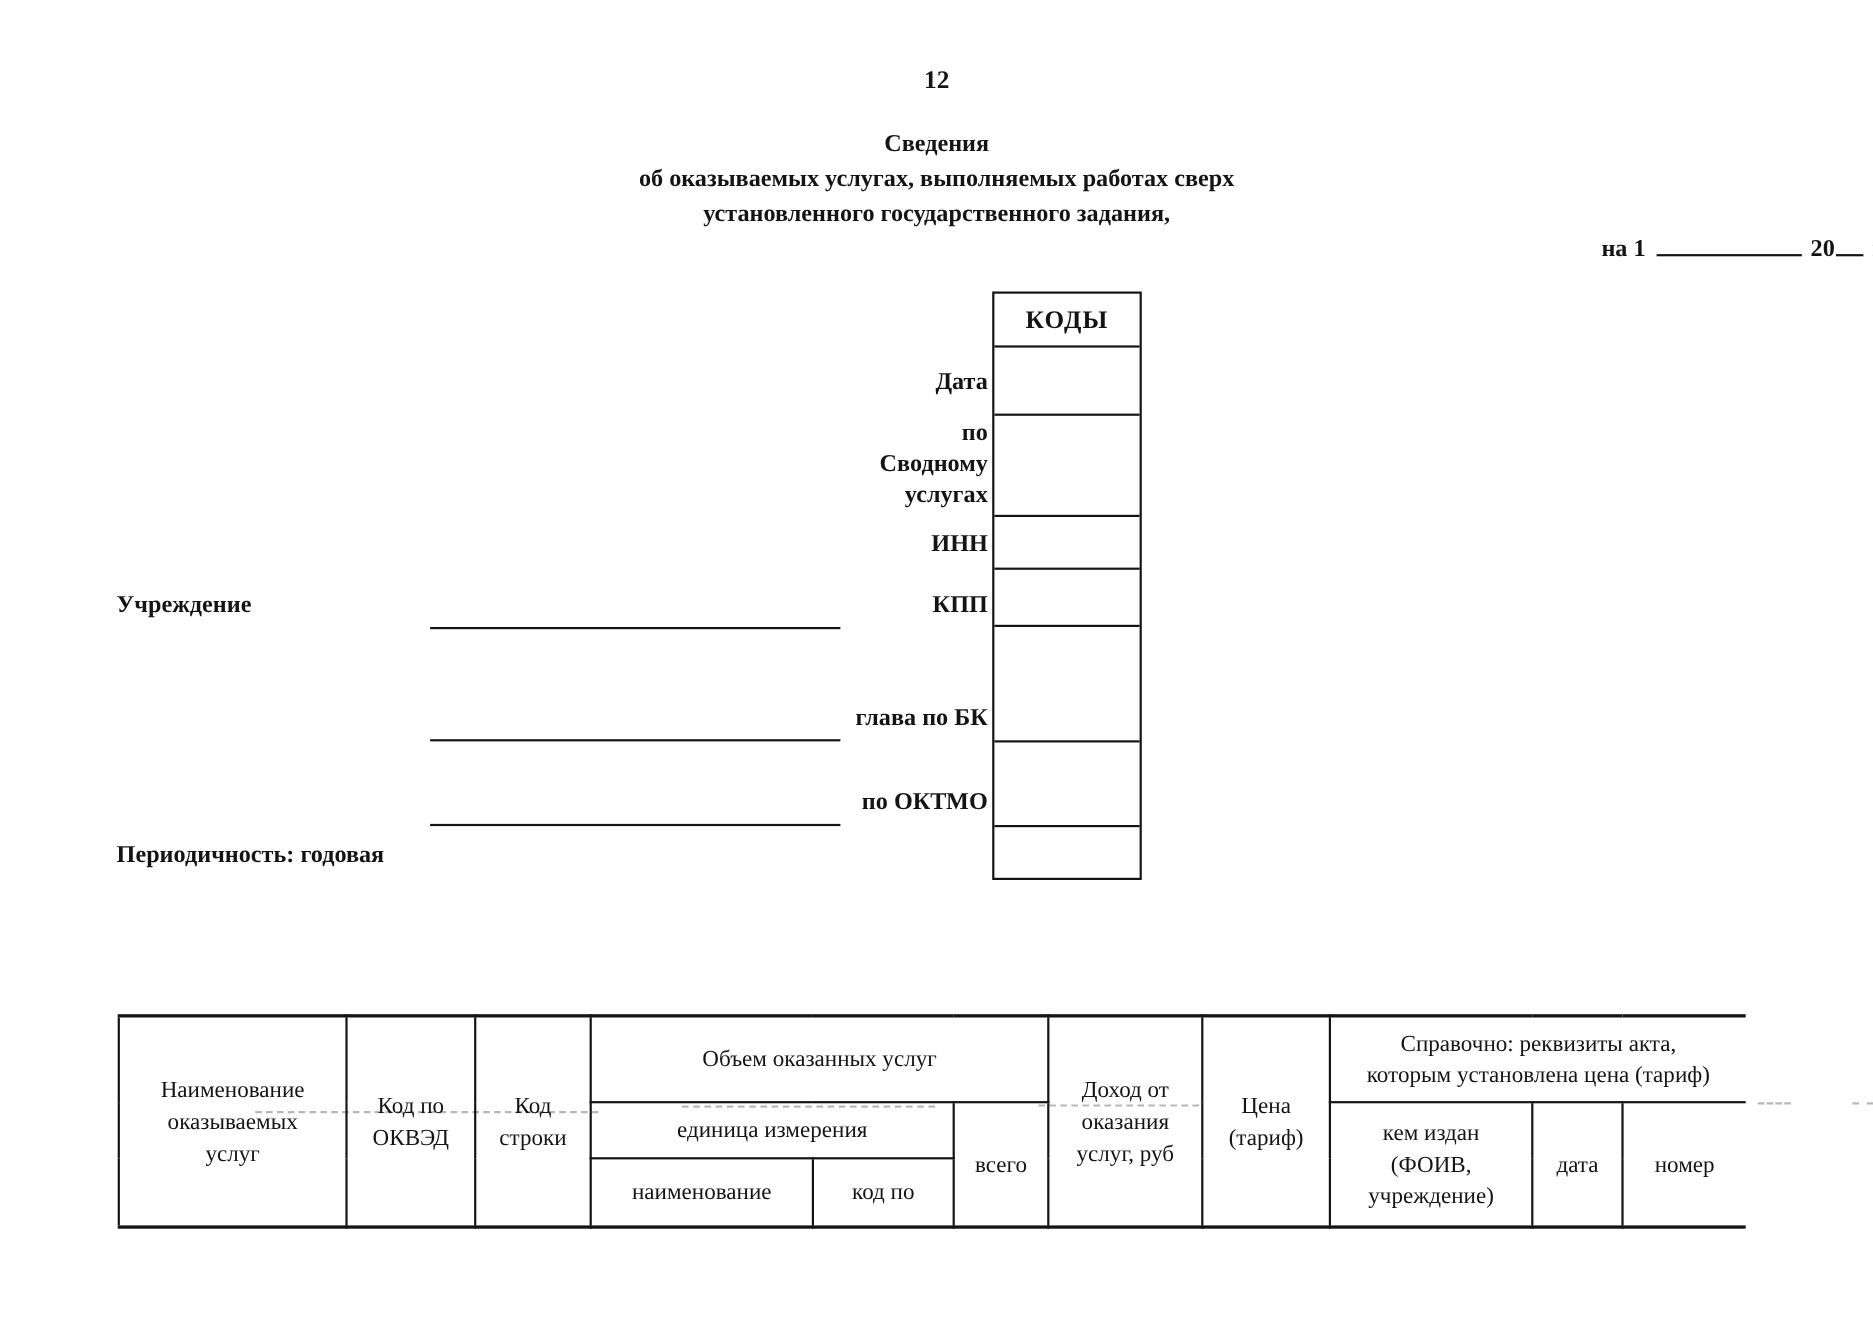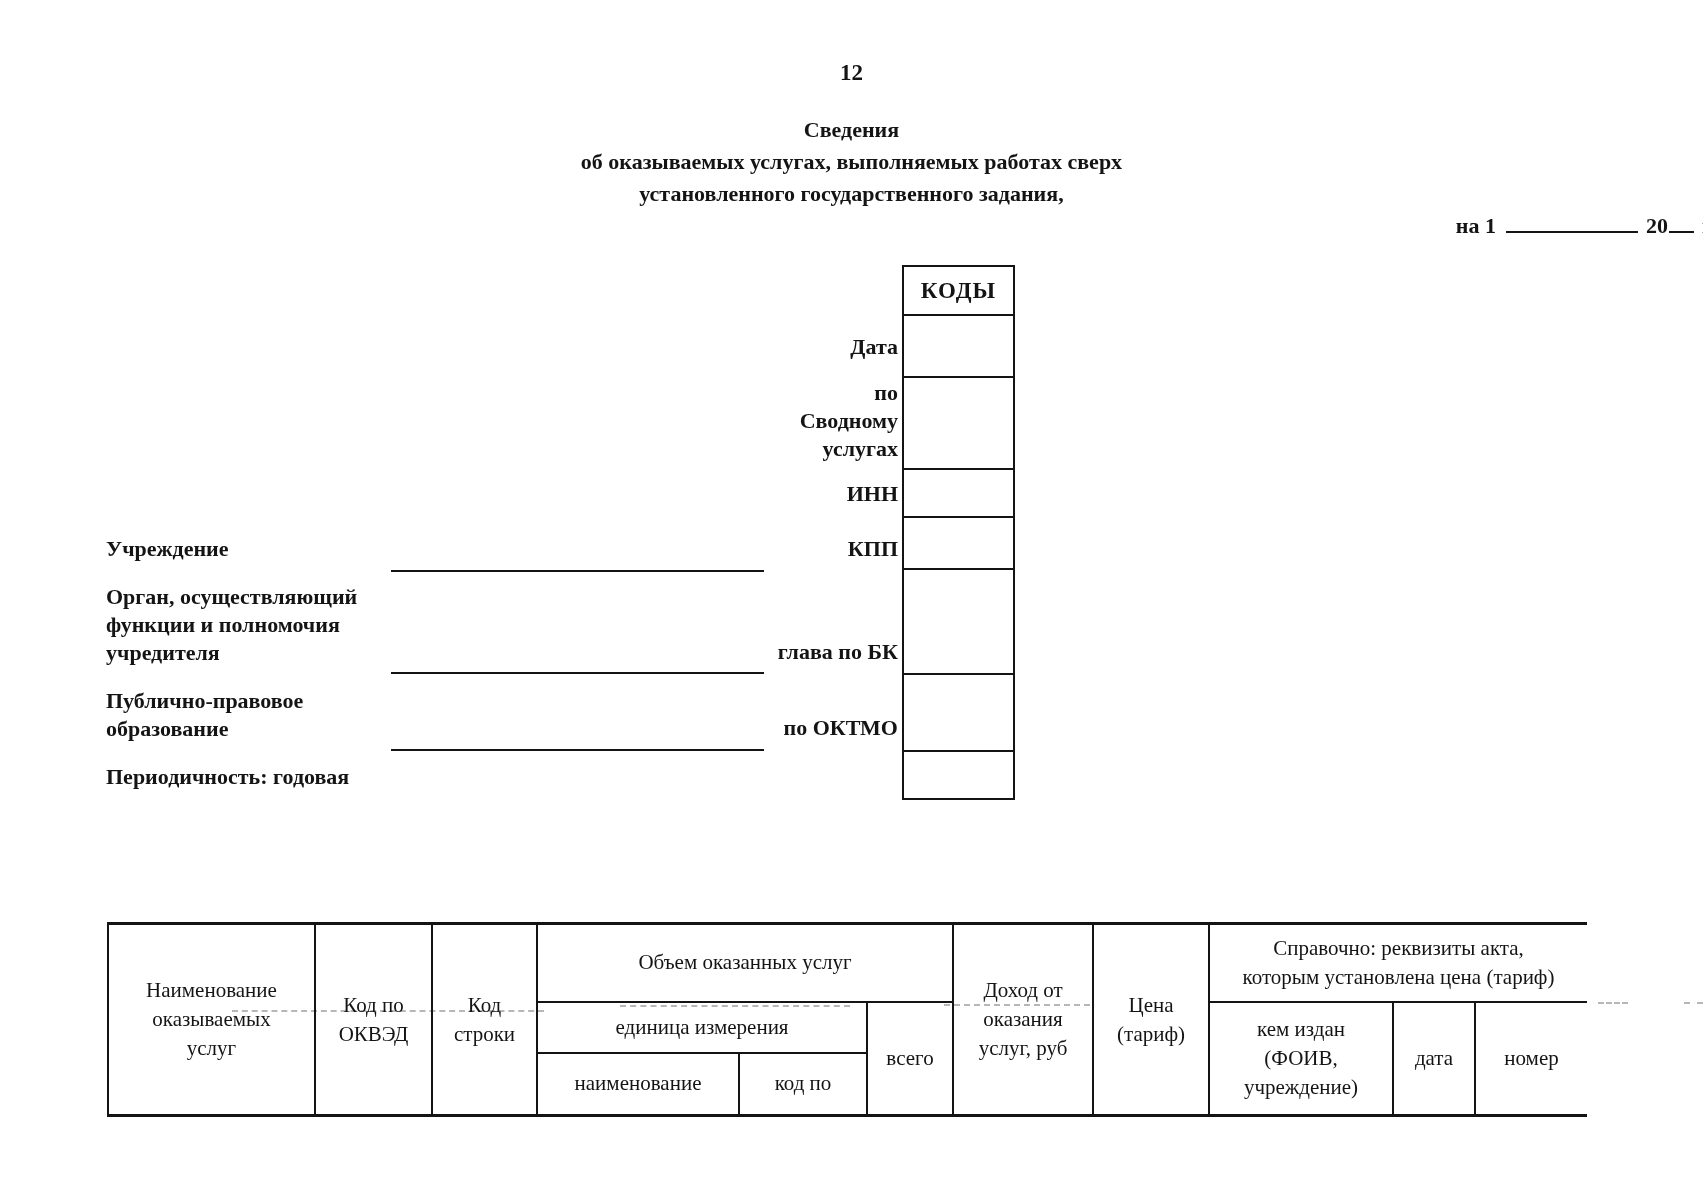--- a/index.html
+++ b/index.html
@@ -30,21 +30,21 @@
   .blank {
     display: inline-block;
     border-bottom: 2.5px solid #141414;
     height: 4px;
   }
   .blank.long { width: 132px; margin: 0 8px 0 10px; }
   .blank.short { width: 25px; margin: 0 8px 0 1px; }
 
   
   .codes-box {
-    position: absolute; left: 902px; top: 265px; width: 113px;
+    position: absolute; left: 902px; top: 265px; width: 136px;
     border: 2px solid #141414; box-sizing: border-box;
   }
   .codes-box .row {
     box-sizing: border-box;
     border-bottom: 2px solid #141414;
   }
   .codes-box .row:last-child { border-bottom: none; }
   .codes-title {
     display: flex; align-items: center; justify-content: center;
     font-size: 23px; letter-spacing: 1px;
@@ -128,25 +128,20 @@
   <div class="code-label t" style="top:333px">Дата</div>
   <div class="code-label t" style="top:379px">по
 Сводному
 услугах</div>
   <div class="code-label t" style="top:480px">ИНН</div>
   <div class="code-label t" style="top:535px">КПП</div>
   <div class="code-label t" style="top:638px">глава по БК</div>
   <div class="code-label t" style="top:714px">по ОКТМО</div>
 
   <div class="field-label t" style="top:535px">Учреждение</div>
-  <div class="field-label t" style="top:583px">Орган, осуществляющий
-функции и полномочия
-учредителя</div>
-  <div class="field-label t" style="top:687px">Публично-правовое
-образование</div>
   <div class="field-label t" style="top:763px">Периодичность: годовая</div>
 
   <div class="fill-line" style="top:570px"></div>
   <div class="fill-line" style="top:672px"></div>
   <div class="fill-line" style="top:749px"></div>
 
 
   <table class="main-table">
     <colgroup>
       <col style="width:207px">

